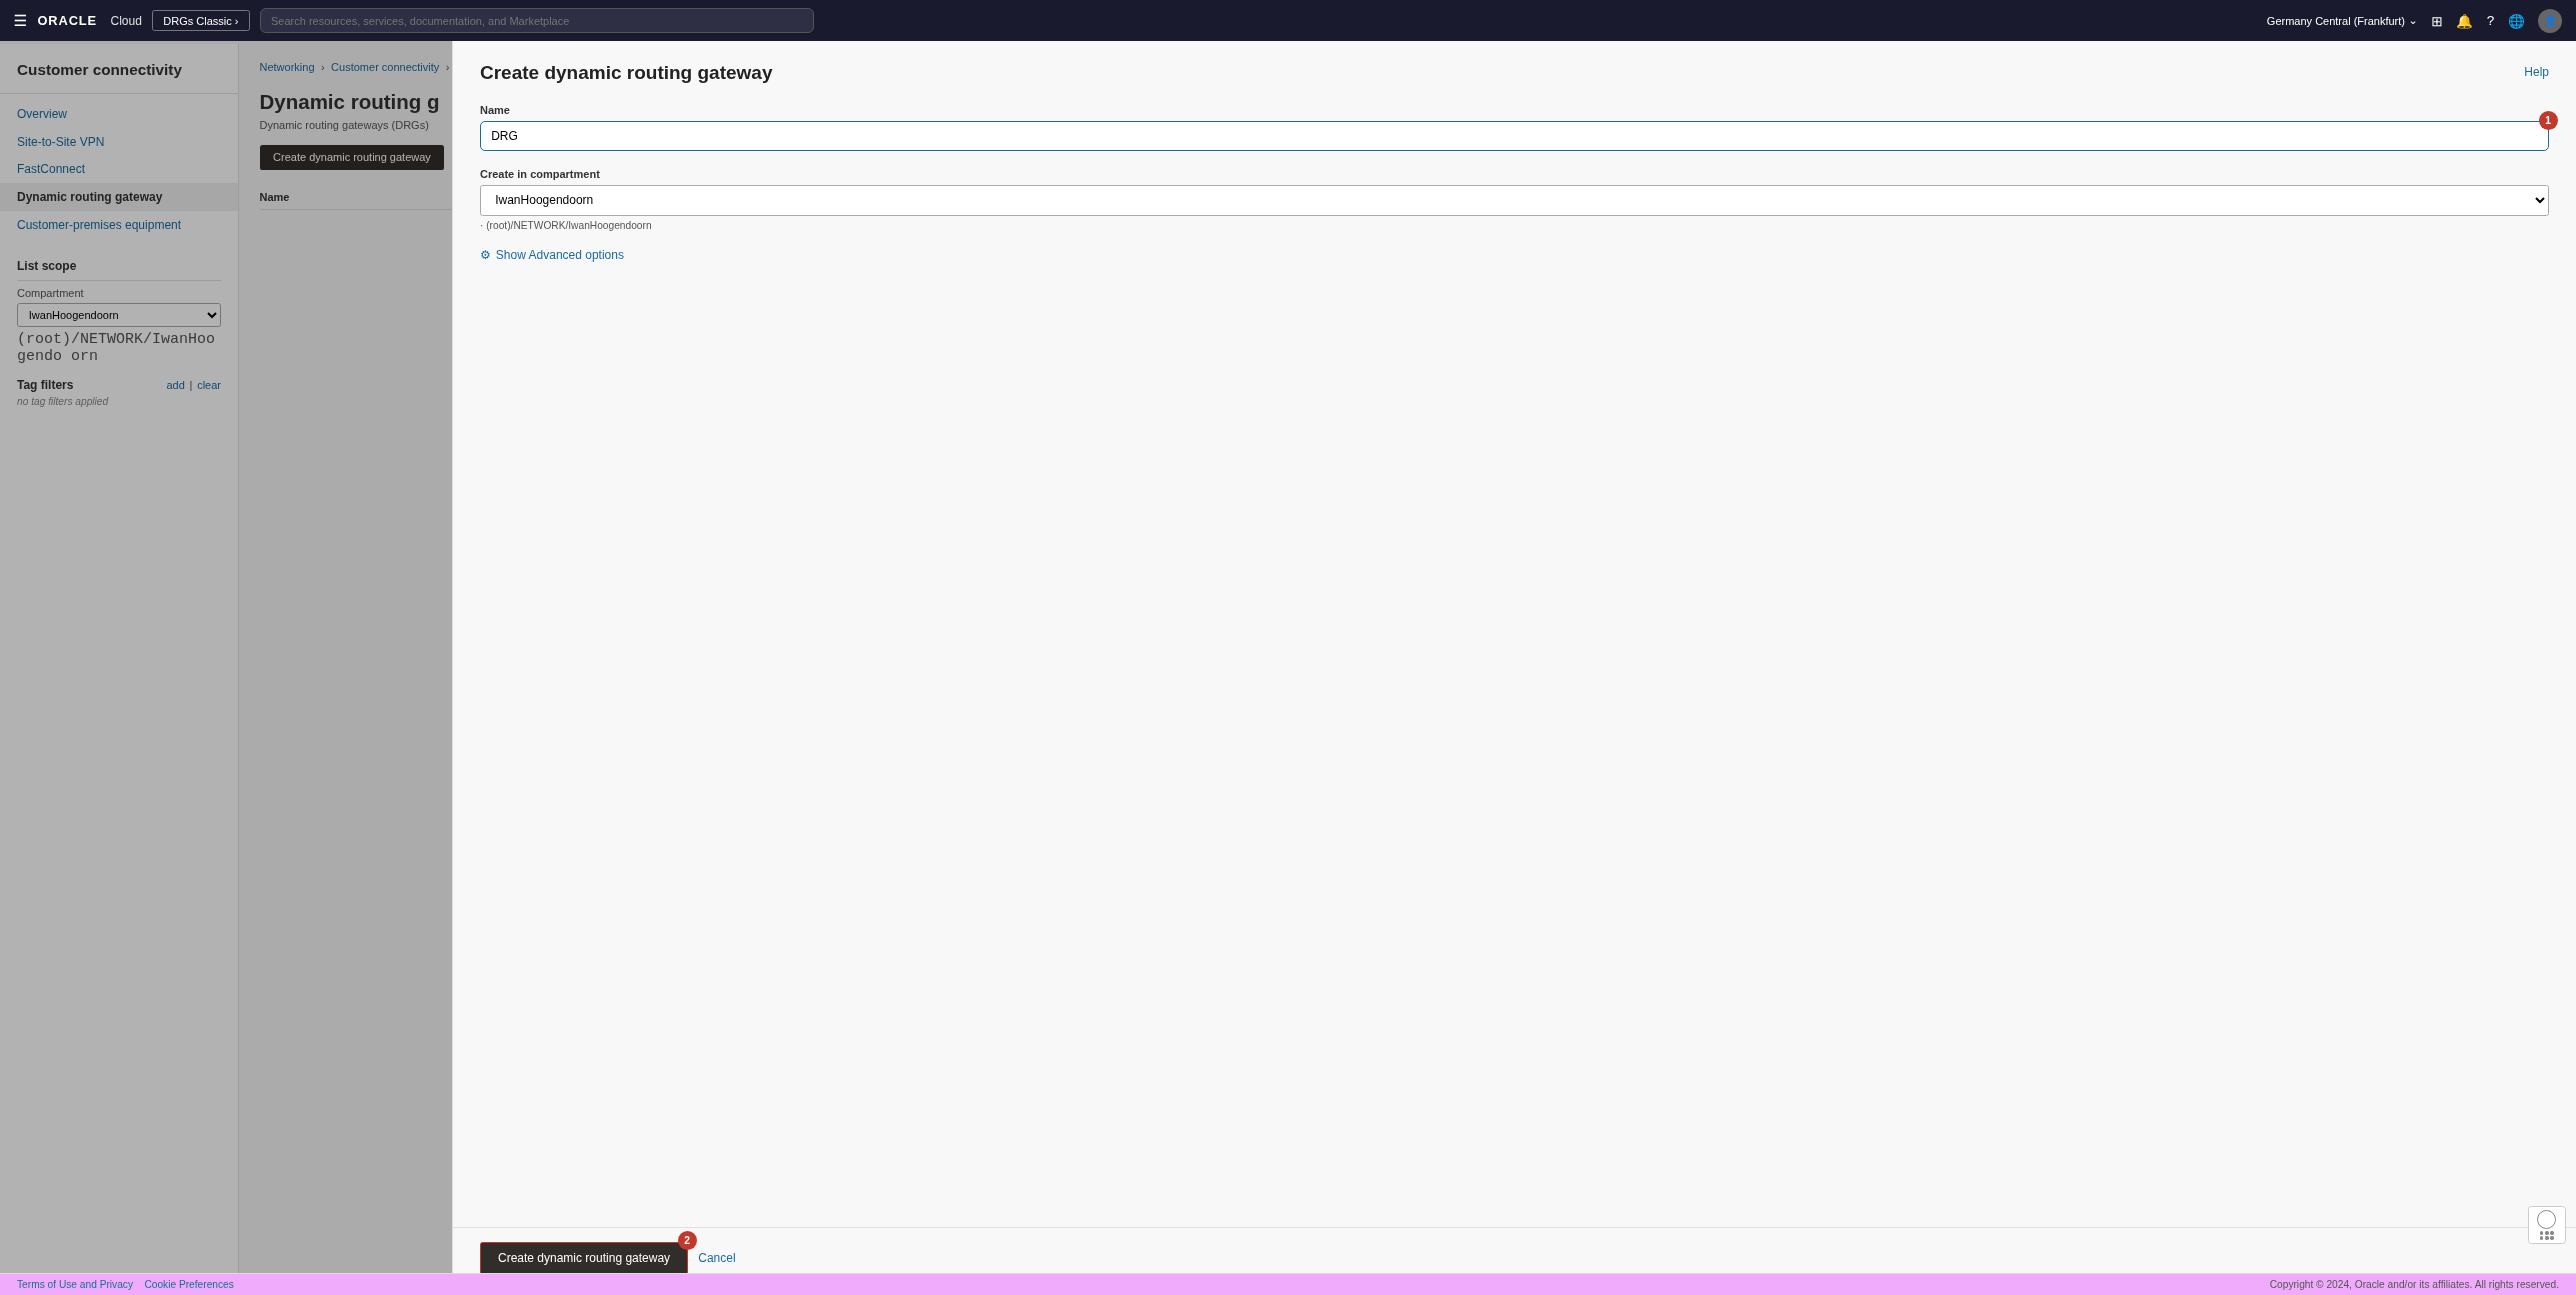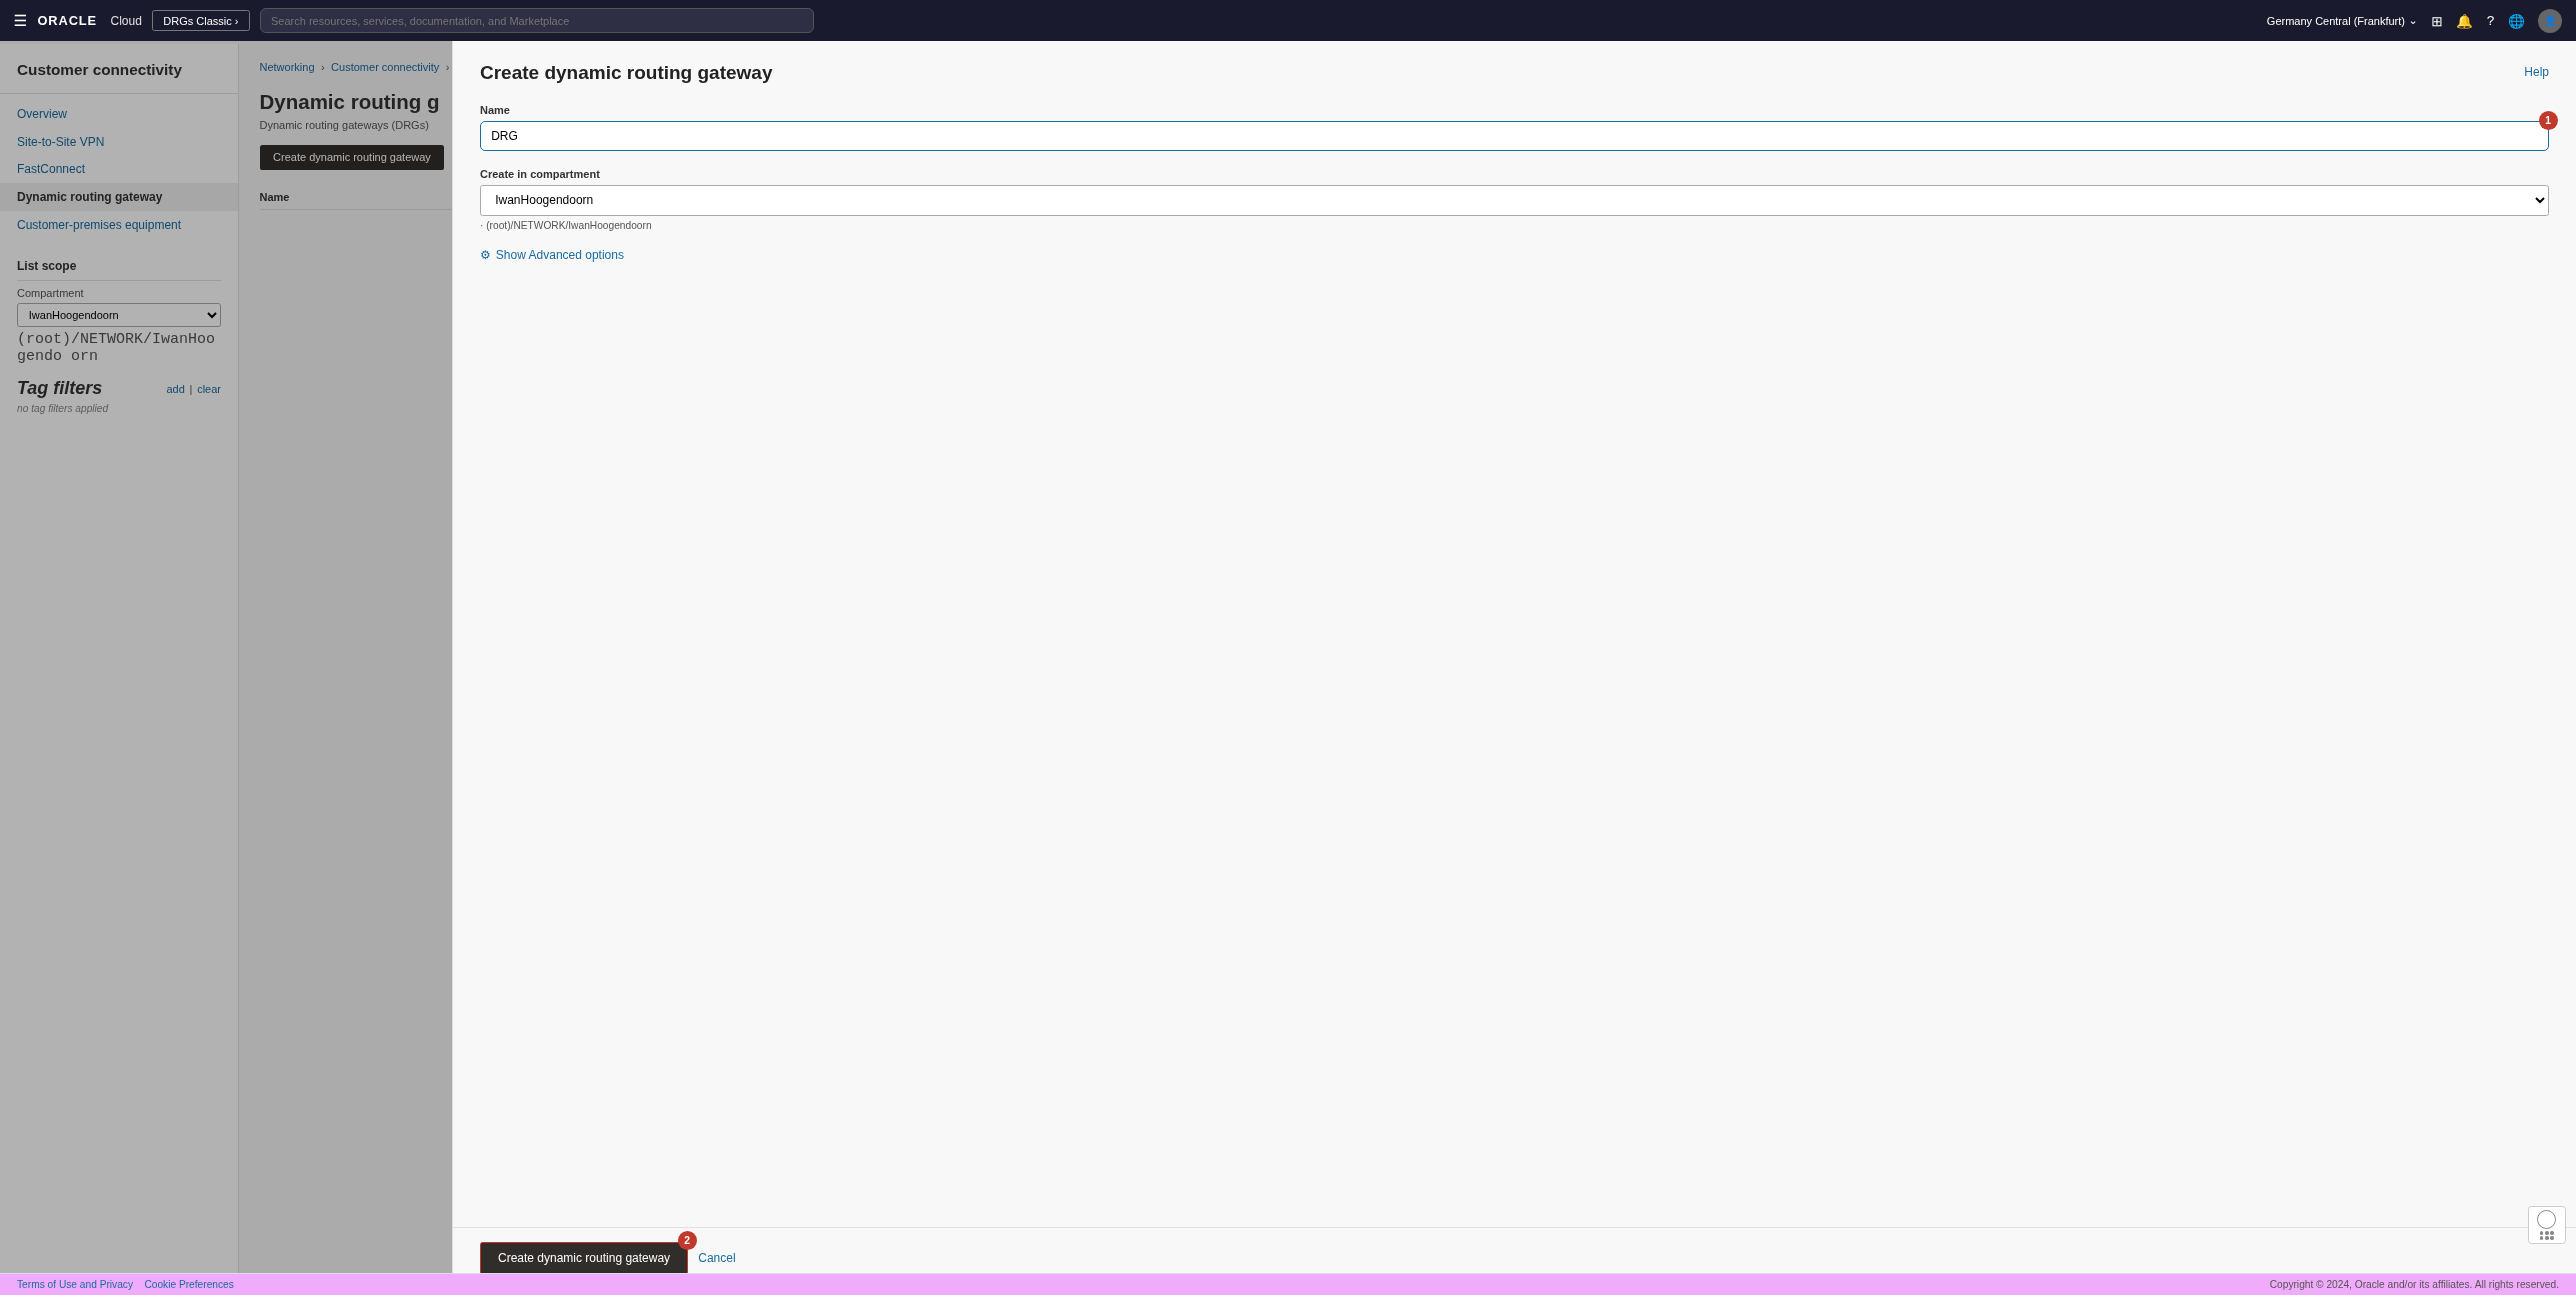--- a/index.html
+++ b/index.html
@@ -130,21 +130,21 @@
       cursor: pointer;
     }
     .compartment-path { font-size: 15px; color: #555; margin-top: 3.4px; word-break: break-all; font-family: Liberation Mono, monospace; }
     .tag-filters-header {
       display: flex;
       align-items: center;
       justify-content: space-between;
       margin-top: 13.6px;
       margin-bottom: 3.4px;
     }
-    .tag-filters-title { font-size: 18px; font-weight: 600; font-style: italic; }
+    .tag-filters-title { font-size: 12px; font-weight: 600; }
     .tag-filter-links { font-size: 11px; }
     .tag-filter-links a { color: #1a6ba0; text-decoration: none; }
     .tag-filter-links span { color: #555; margin: 0 1.7px; }
     .no-filters-text { font-size: 10.2px; color: #888; font-style: italic; }
 
     
     .page-area {
       flex: 1;
       background: #f5f5f5;
       padding: 17px 20.5px;

